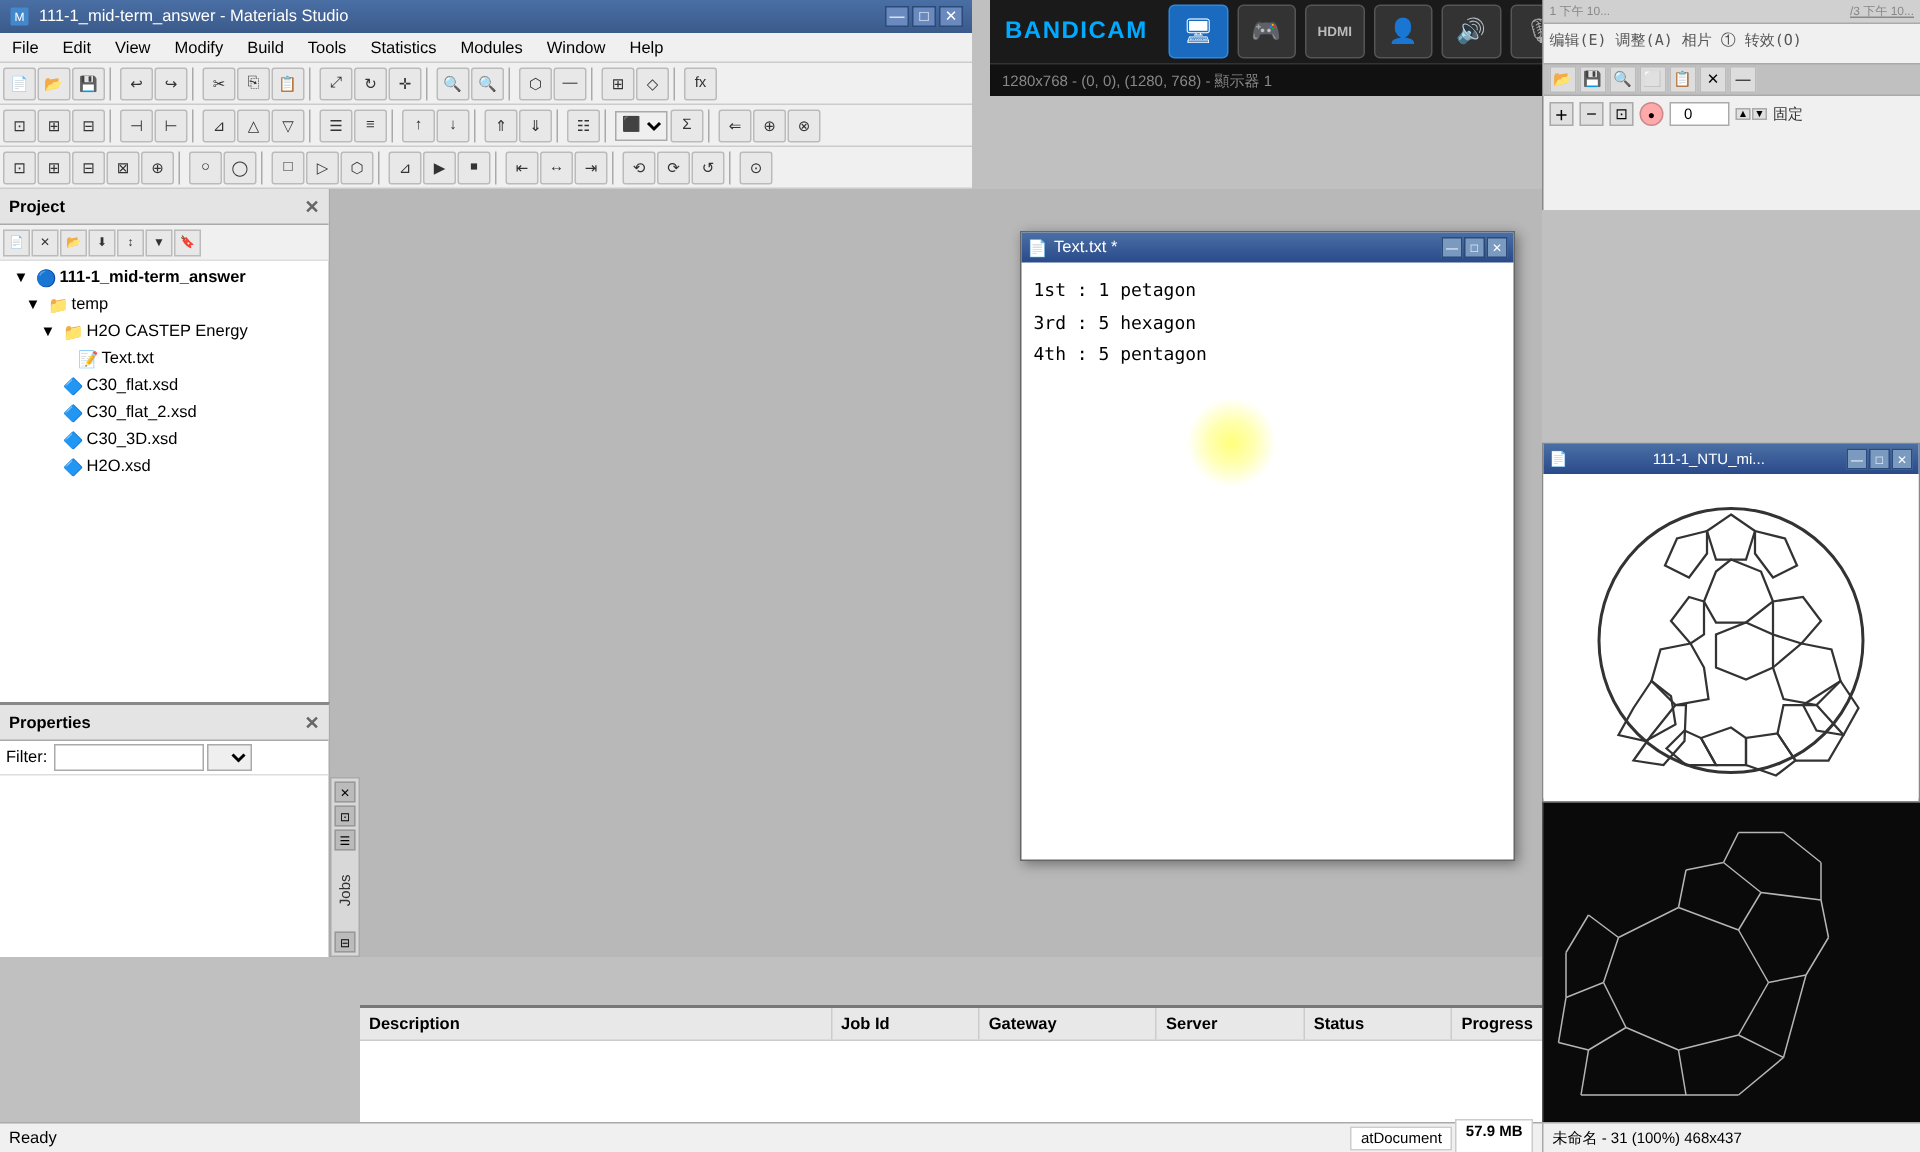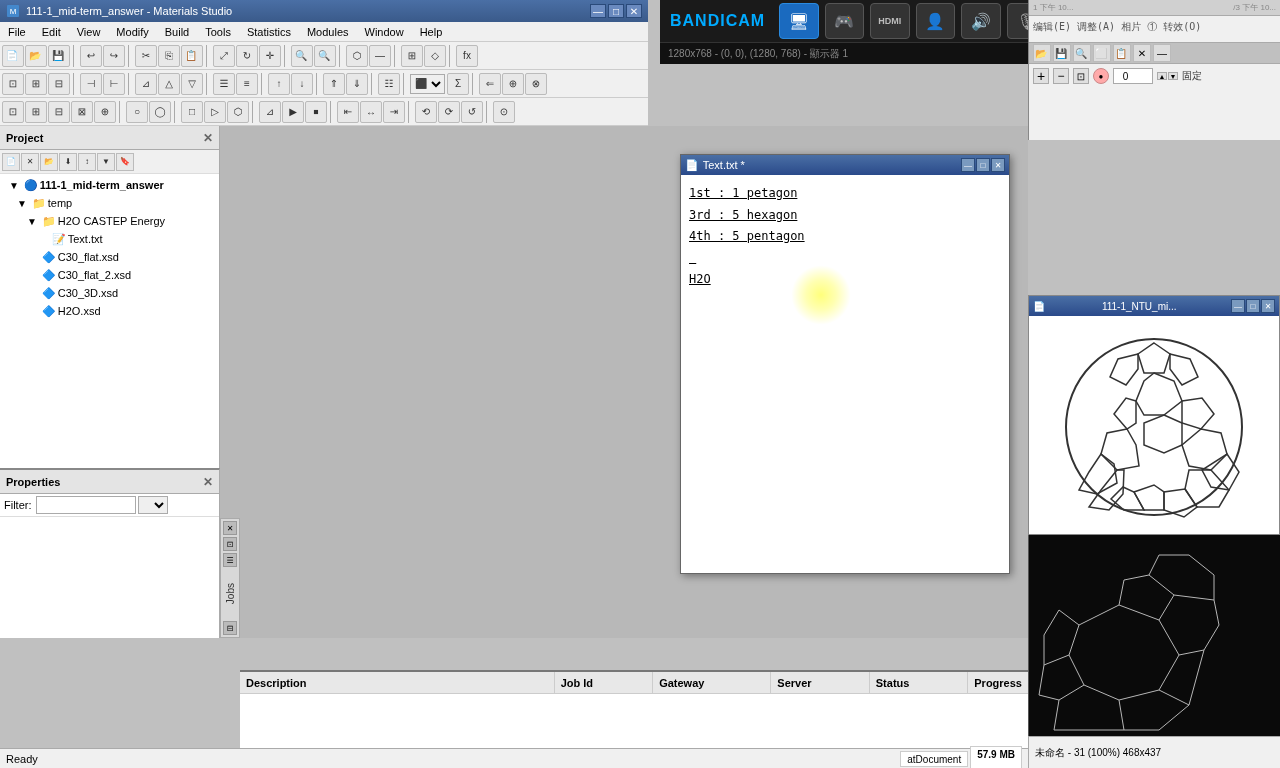--- a/index.html
+++ b/index.html
@@ -323,26 +323,25 @@
   <div style="position:absolute; top:28px; left:460px; width:330px; height:420px; background:white; border:1px solid #666; box-shadow:2px 2px 8px rgba(0,0,0,0.4);">
     <div style="height:20px; background:linear-gradient(to bottom, #4a6fa5, #2a4a8a); display:flex; align-items:center; padding:0 4px; color:white; font-size:11px;">
       <span style="margin-right:4px;">📄</span>
       <span style="flex:1; font-size:11px;">Text.txt *</span>
       <div style="display:flex; gap:1px;">
         <div style="width:14px; height:14px; background:#7a9abf; border:1px solid #2a4a7a; color:white; font-size:8px; display:flex; align-items:center; justify-content:center; cursor:pointer;">—</div>
         <div style="width:14px; height:14px; background:#7a9abf; border:1px solid #2a4a7a; color:white; font-size:8px; display:flex; align-items:center; justify-content:center; cursor:pointer;">□</div>
         <div style="width:14px; height:14px; background:#7a9abf; border:1px solid #2a4a7a; color:white; font-size:8px; display:flex; align-items:center; justify-content:center; cursor:pointer;">✕</div>
       </div>
     </div>
-    <div style="padding:8px; font-family:Consolas,monospace; font-size:12px; line-height:1.8; color:#000;text-decoration:underline;">
+    <div style="padding:8px; font-family:Consolas,monospace; font-size:12px; line-height:1.8; color:#000;">
       <div>1st : 1 petagon</div>
       <div>3rd : 5 hexagon</div>
       <div>4th : 5 pentagon</div>
       <div>&nbsp;</div>
-      <div>H2O</div>
     </div>
 
     <div style="position:absolute; top:110px; left:110px; width:60px; height:60px; background:radial-gradient(circle, rgba(255,255,100,0.85) 0%, rgba(255,255,100,0.5) 35%, transparent 70%); border-radius:50%; pointer-events:none;"></div>
   </div>
 
 </div>
 
 <div style="position:absolute; bottom:130px; left:220px; width:20px; height:120px; background:#d8d8d8; border:1px solid #aaa; display:flex; flex-direction:column; align-items:center; padding:2px 0; gap:2px; z-index:10;">
   <div style="width:14px; height:14px; background:#bbb; border:1px solid #999; display:flex; align-items:center; justify-content:center; font-size:8px; cursor:pointer;">✕</div>
   <div style="width:14px; height:14px; background:#bbb; border:1px solid #999; display:flex; align-items:center; justify-content:center; font-size:8px; cursor:pointer;">⊡</div>
@@ -379,21 +378,21 @@
   <span>Ready</span>
   <div style="margin-left:auto; display:flex; align-items:center; gap:2px;">
     <div style="padding:0 6px; border:1px solid #ccc; height:16px; line-height:16px; background:white; font-size:10px;">atDocument</div>
     <div style="padding:0 6px; border:1px solid #ccc; height:25px; line-height:16px; background:white; font-size:10px;font-weight:bold;">57.9 MB</div>
   </div>
 </div>
 
 <div style="position:absolute; top:0; right:0; width:252px; height:140px; background:#f0f0f0; border-left:1px solid #888; overflow:hidden;">
   <div style="height:16px; background:#d0d0d0; border-bottom:1px solid #aaa; display:flex; align-items:center; padding:0 4px; font-size:9px; color:#555; gap:2px;">
     <span style="font-size:8px; color:#888;">1 下午 10...</span>
-    <span style="font-size:8px; color:#888; margin-left:auto;">/3 下午 10...</span>
+    <span style="font-size:8px; color:#888; margin-left:auto;text-decoration:underline;">/3 下午 10...</span>
   </div>
   <div style="padding:4px; font-size:9px; color:#333; font-family:Consolas,monospace;">
 
     <div style="font-size:10px; color:#555;">编辑(E)  调整(A)  相片 ①  转效(O)</div>
   </div>
   <div style="height:22px; background:#c0c0c0; display:flex; align-items:center; padding:0 4px; font-size:10px; gap:2px; margin-top:4px; border-top:1px solid #aaa; border-bottom:1px solid #aaa;">
     <div style="width:18px; height:18px; background:#ddd; border:1px solid #bbb; display:flex; align-items:center; justify-content:center; font-size:10px; cursor:pointer;">📂</div>
     <div style="width:18px; height:18px; background:#ddd; border:1px solid #bbb; display:flex; align-items:center; justify-content:center; font-size:10px; cursor:pointer;">💾</div>
     <div style="width:18px; height:18px; background:#ddd; border:1px solid #bbb; display:flex; align-items:center; justify-content:center; font-size:10px; cursor:pointer;">🔍</div>
     <div style="width:18px; height:18px; background:#ddd; border:1px solid #bbb; display:flex; align-items:center; justify-content:center; font-size:10px; cursor:pointer;">⬜</div>
@@ -504,15 +503,15 @@
       <line x1="30" y1="65" x2="15" y2="90"></line>
       <line x1="15" y1="90" x2="15" y2="120"></line>
       <line x1="120" y1="30" x2="130" y2="10"></line>
       <line x1="130" y1="10" x2="160" y2="10"></line>
       <line x1="160" y1="10" x2="185" y2="30"></line>
       <line x1="185" y1="30" x2="185" y2="55"></line>
     </g>
   </svg>
 </div>
 
-<div style="position:absolute; bottom:0; right:0; width:252px; height:32px; background:#f0f0f0; border-top:1px solid #aaa; border-left:1px solid #aaa; display:flex; align-items:center; padding:0 6px; font-size:10px;">
+<div style="position:absolute; bottom:0; right:0; width:252px; height:20px; background:#f0f0f0; border-top:1px solid #aaa; border-left:1px solid #aaa; display:flex; align-items:center; padding:0 6px; font-size:10px;">
   <span>未命名 - 31 (100%) 468x437</span>
 </div>
 
 </body></html>

